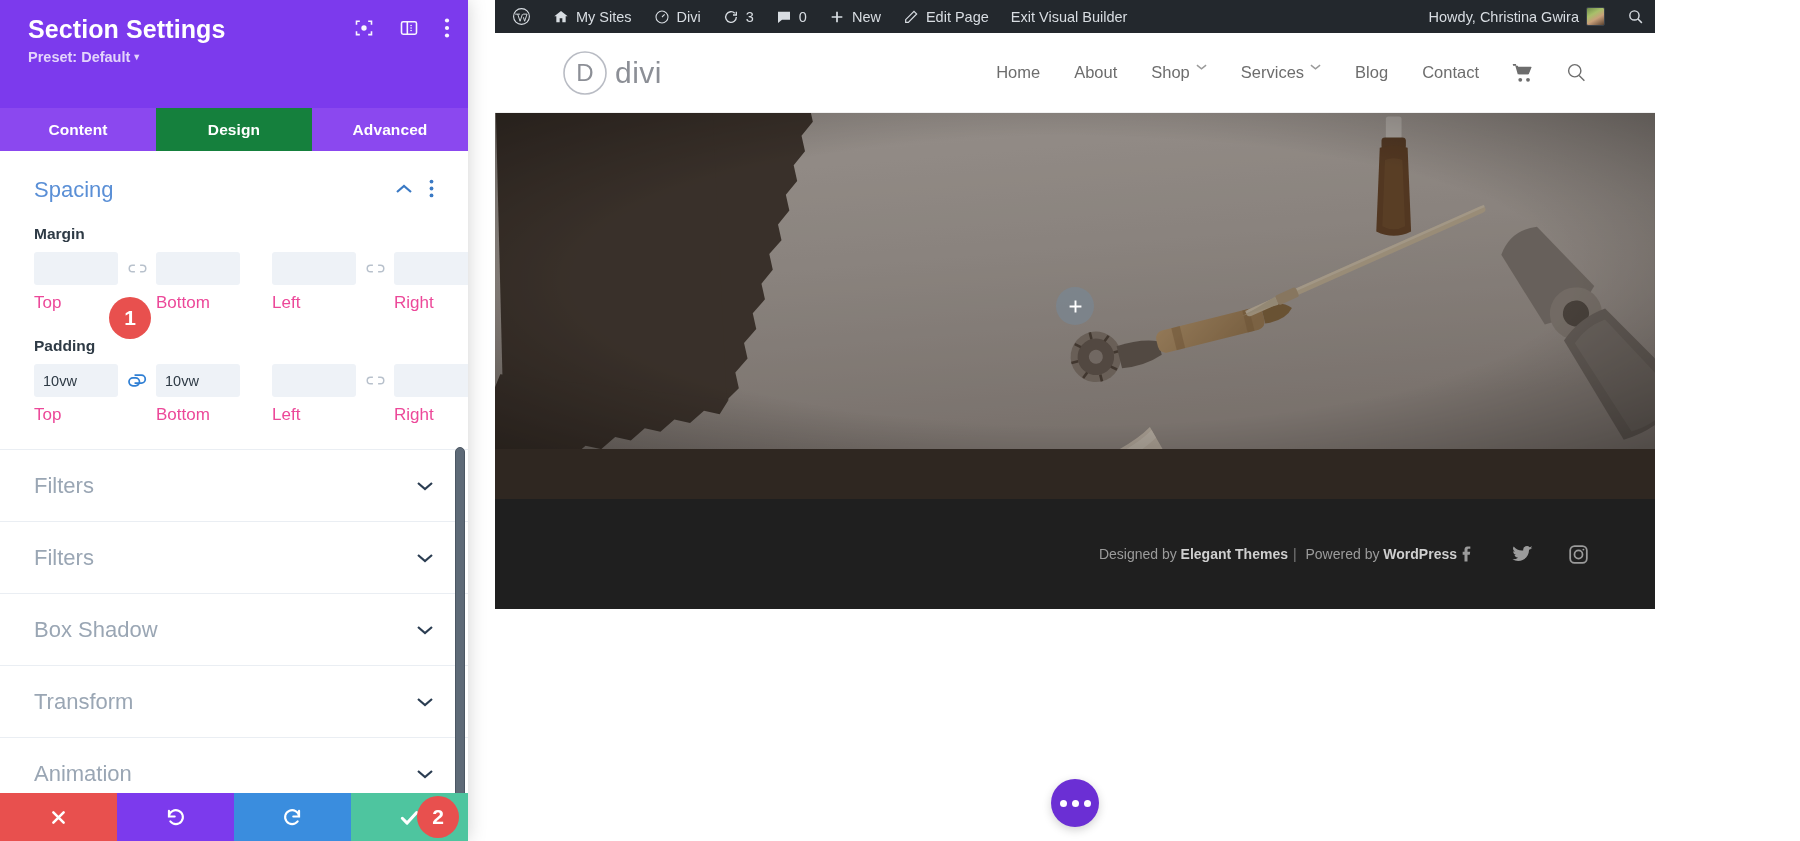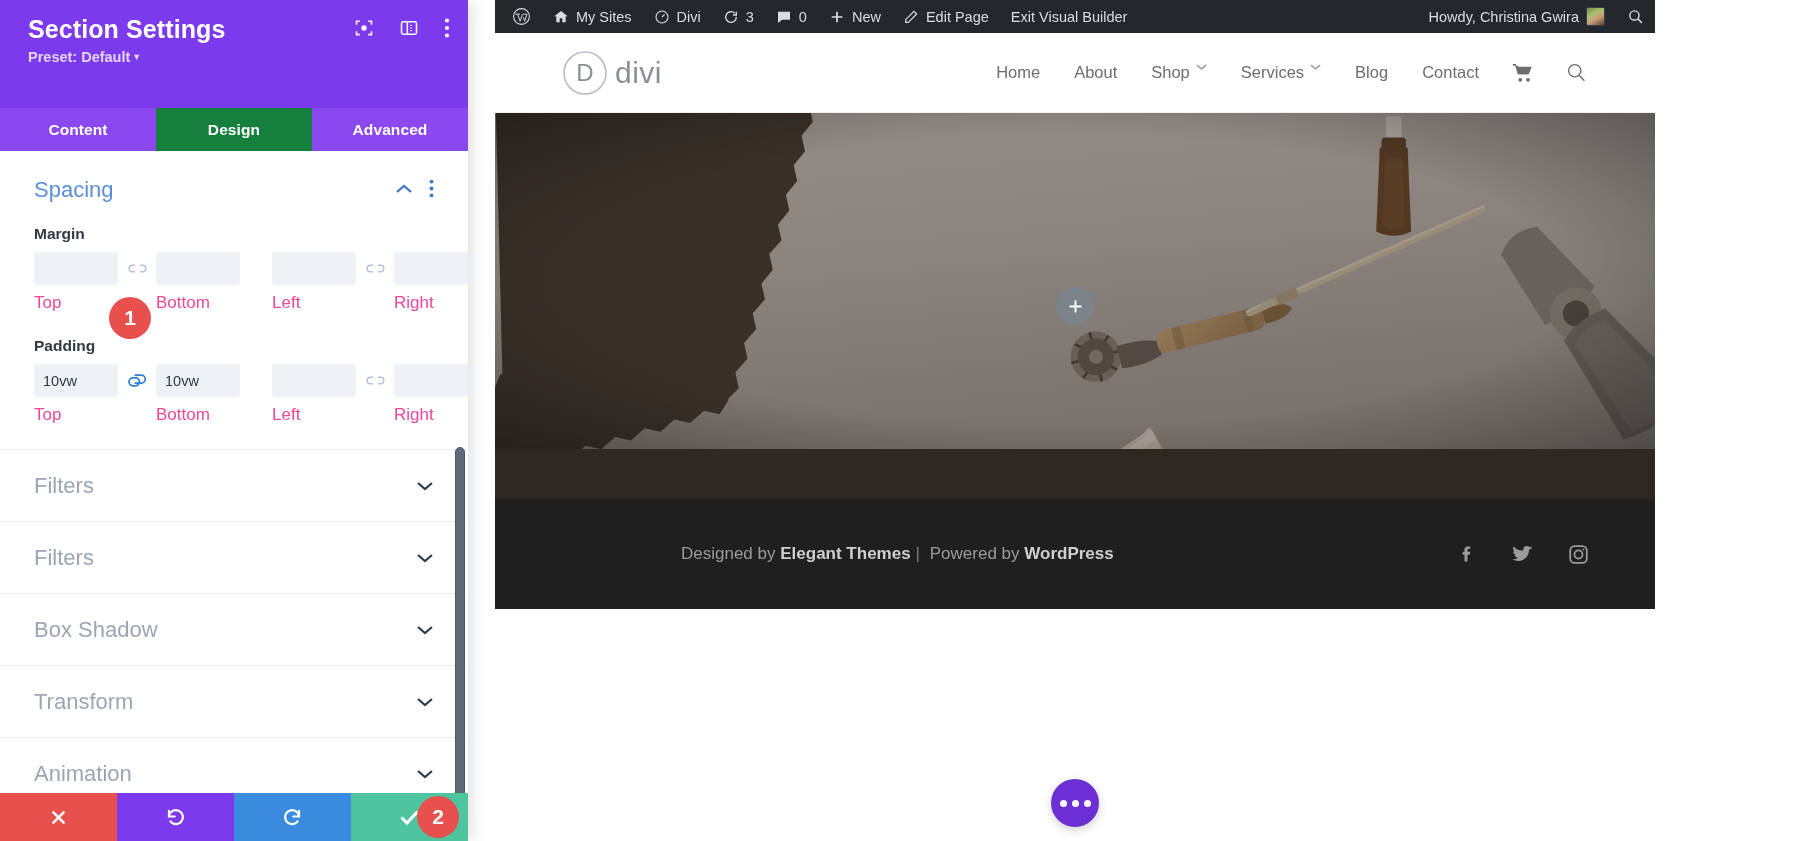--- a/index.html
+++ b/index.html
@@ -199,21 +199,21 @@
     cursor: pointer; line-height: 1;
   }
 
   
   .site-footer {
     height: 110px; background: #1f1f1f;
     display: flex; align-items: center;
     padding: 0 66px;
   }
   .footer-credit {
-    flex: 1; text-align: left; color: #9b9b9b; font-size: 17px;
+    flex: 1; text-align: right; color: #9b9b9b; font-size: 14px;
     margin-left: 120px;
   }
   .footer-credit b { color: #cfcfcf; font-weight: 700; }
   .footer-credit .sep { color: #7a7a7a; margin: 0 5px; }
   .footer-social { display: flex; align-items: center; gap: 34px; }
   .soc { cursor: pointer; color: #9b9b9b; display:flex; align-items:center; }
 
   .page-blank { height: 245px; background: #fff; position: relative; }
   .fab {
     position: absolute; left: 50%; top: 170px;

